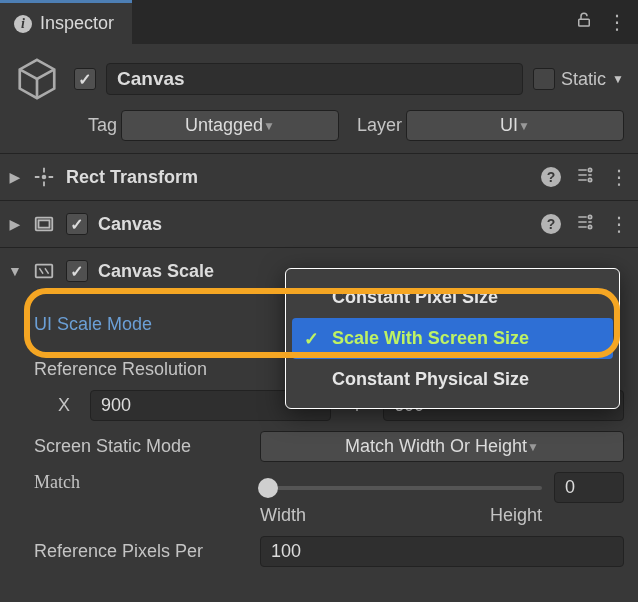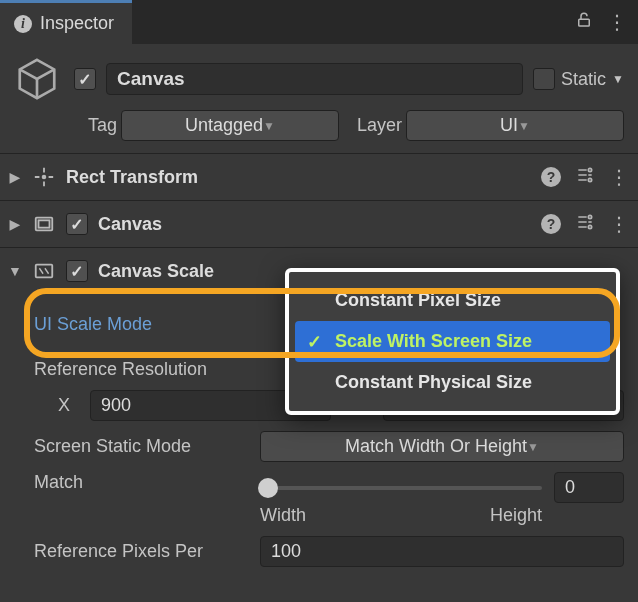--- a/index.html
+++ b/index.html
@@ -39,21 +39,21 @@
   .axis-lbl { width:22px; color:#c4c4c4;}
 
   .slider-wrap { flex:1; display:flex; flex-direction:column; gap:2px; }
   .slider-line { display:flex; align-items:center; gap:12px;}
   .slider-track { flex:1; height:4px; background:#555; border-radius:2px; position:relative;}
   .slider-thumb { position:absolute; left:0; top:50%; width:20px; height:20px; border-radius:50%; background:#cfcfcf; transform:translate(-2px,-50%); }
   .slider-val { width:70px; }
   .slider-legend { display:flex; justify-content:space-between; color:#c4c4c4; padding-right:82px;gap:32px;}
 
   
-  .popup { position:absolute; left:285px; top:268px; width:335px; background:#3f3f3f; border:4px solid #ffffff; border-radius:6px; padding:8px 6px; box-shadow:0 6px 24px rgba(0,0,0,.5); z-index:20; }
+  .popup { position:absolute; left:285px; top:268px; width:335px; background:#3f3f3f; border:1px solid #ffffff; border-radius:6px; padding:8px 6px; box-shadow:0 6px 24px rgba(0,0,0,.5); z-index:20; }
   .popup-item { padding:10px 14px 10px 40px; color:#e6e6e6; font-weight:600; border-radius:4px; position:relative; white-space:nowrap;}
   .popup-item.sel { background:#2e6fd5; color:#bef264;}
   .popup-item.sel::before { content:"✓"; position:absolute; left:12px; font-weight:bold;}
 
   .highlight-box { position:absolute; left:24px; top:288px; width:596px; height:70px; border:6px solid #f5a623; border-radius:22px; z-index:30; pointer-events:none;}
 
   .kebab { letter-spacing:-1px; font-size:20px;}
 </style>
 </head>
 <body>
@@ -188,21 +188,21 @@
       <div class="num-field" style="flex:1;">600</div>
     </div>
     <div class="prop-row">
       <span class="prop-label" style="width:216px;">Screen Static Mode</span>
       <div class="dropdown">
         <span>Match Width Or Height</span>
         <span class="chev">▼</span>
       </div>
     </div>
     <div class="prop-row" style="align-items:flex-start;">
-      <span class="prop-label" style="width:216px;">Match</span>
+      <span class="prop-label" style="width:216px;font-family:Liberation Serif, serif;">Match</span>
       <div class="slider-wrap">
         <div class="slider-line">
           <div class="slider-track">
             <div class="slider-thumb"></div>
           </div>
           <div class="num-field slider-val">0</div>
         </div>
         <div class="slider-legend">
           <span>Width</span>
           <span>Height</span>

